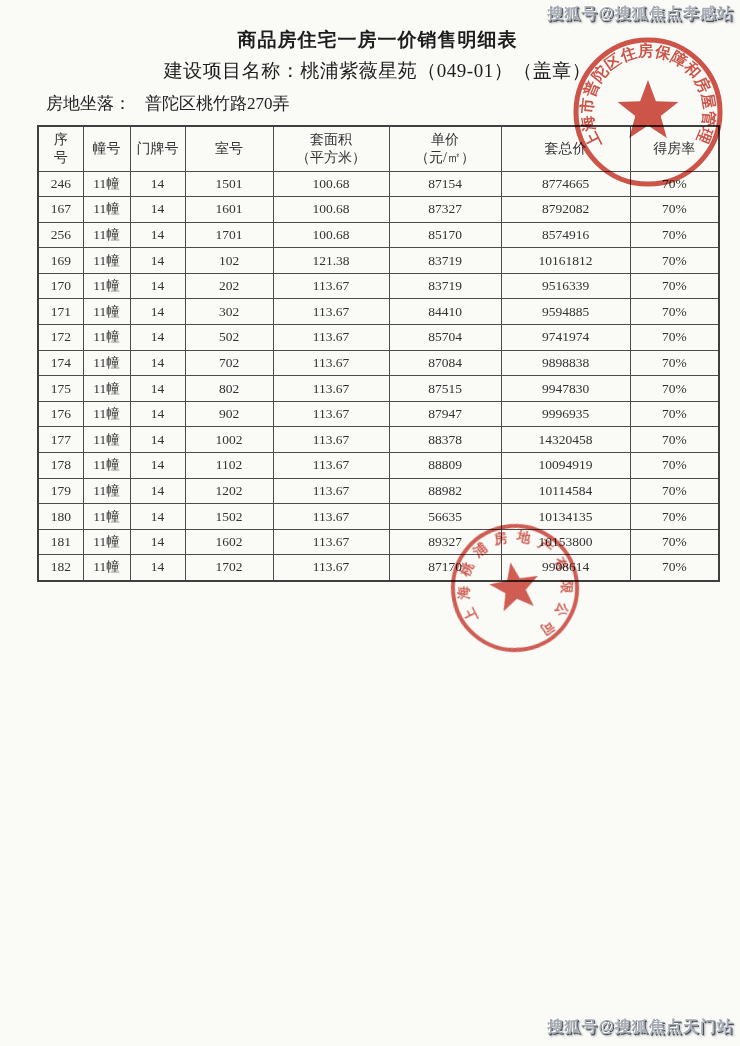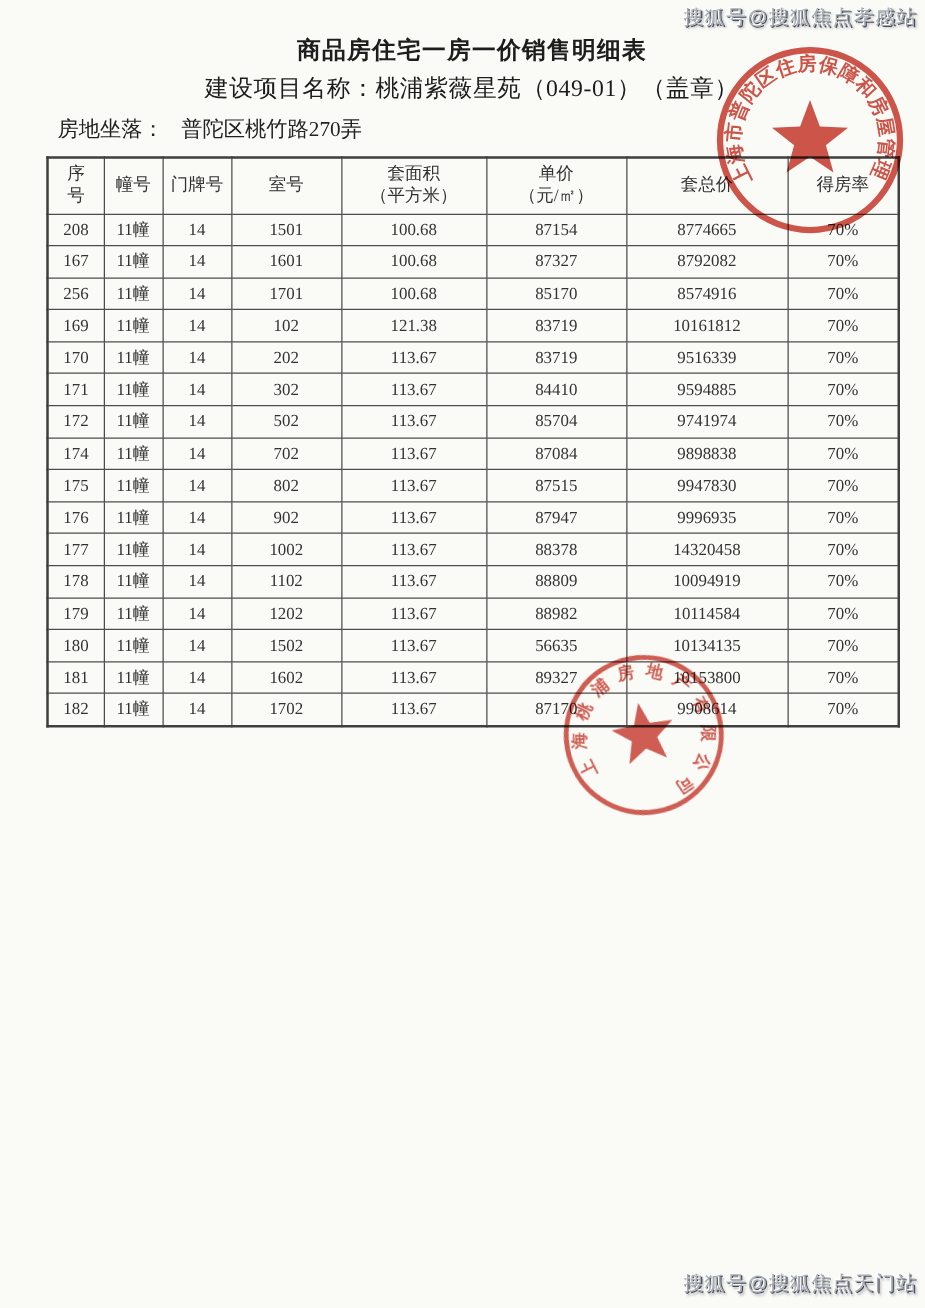--- a/index.html
+++ b/index.html
@@ -8,21 +8,21 @@
     background:#f7f7f4;
     font-family:"Liberation Serif","DejaVu Serif",serif;
     color:#2e2e2e;position:relative;
   }
   .page{position:absolute;inset:0;background:#fafaf7;}
 
   
   .watermark{
     position:absolute;right:6px;
     font-family:"Liberation Sans","DejaVu Sans",sans-serif;
-    font-weight:400;font-size:16px;letter-spacing:1px;
+    font-weight:700;font-size:16px;letter-spacing:1px;
     color:#a7acb4;
     text-shadow:-1px -1px 0 #ffffff,1px 1px 0 #494e56,2px 2px 2px rgba(70,75,85,.45);
     white-space:nowrap;
   }
   .watermark.top{top:4px;}
   .watermark.bottom{top:1017px;}
 
   
   .doc-title{
     position:absolute;left:37px;width:681px;top:27px;
@@ -98,21 +98,21 @@
         <th>套面积
 （平方米）</th>
         <th>单价
 （元/㎡）</th>
         <th>套总价</th>
         <th>得房率</th>
       </tr>
     </thead>
     <tbody>
         <tr>
-          <td>208</td>
+          <td>246</td>
           <td>11幢</td>
           <td>14</td>
           <td>1501</td>
           <td>100.68</td>
           <td>87154</td>
           <td>8774665</td>
           <td>70%</td>
         </tr>
         <tr>
           <td>167</td>

